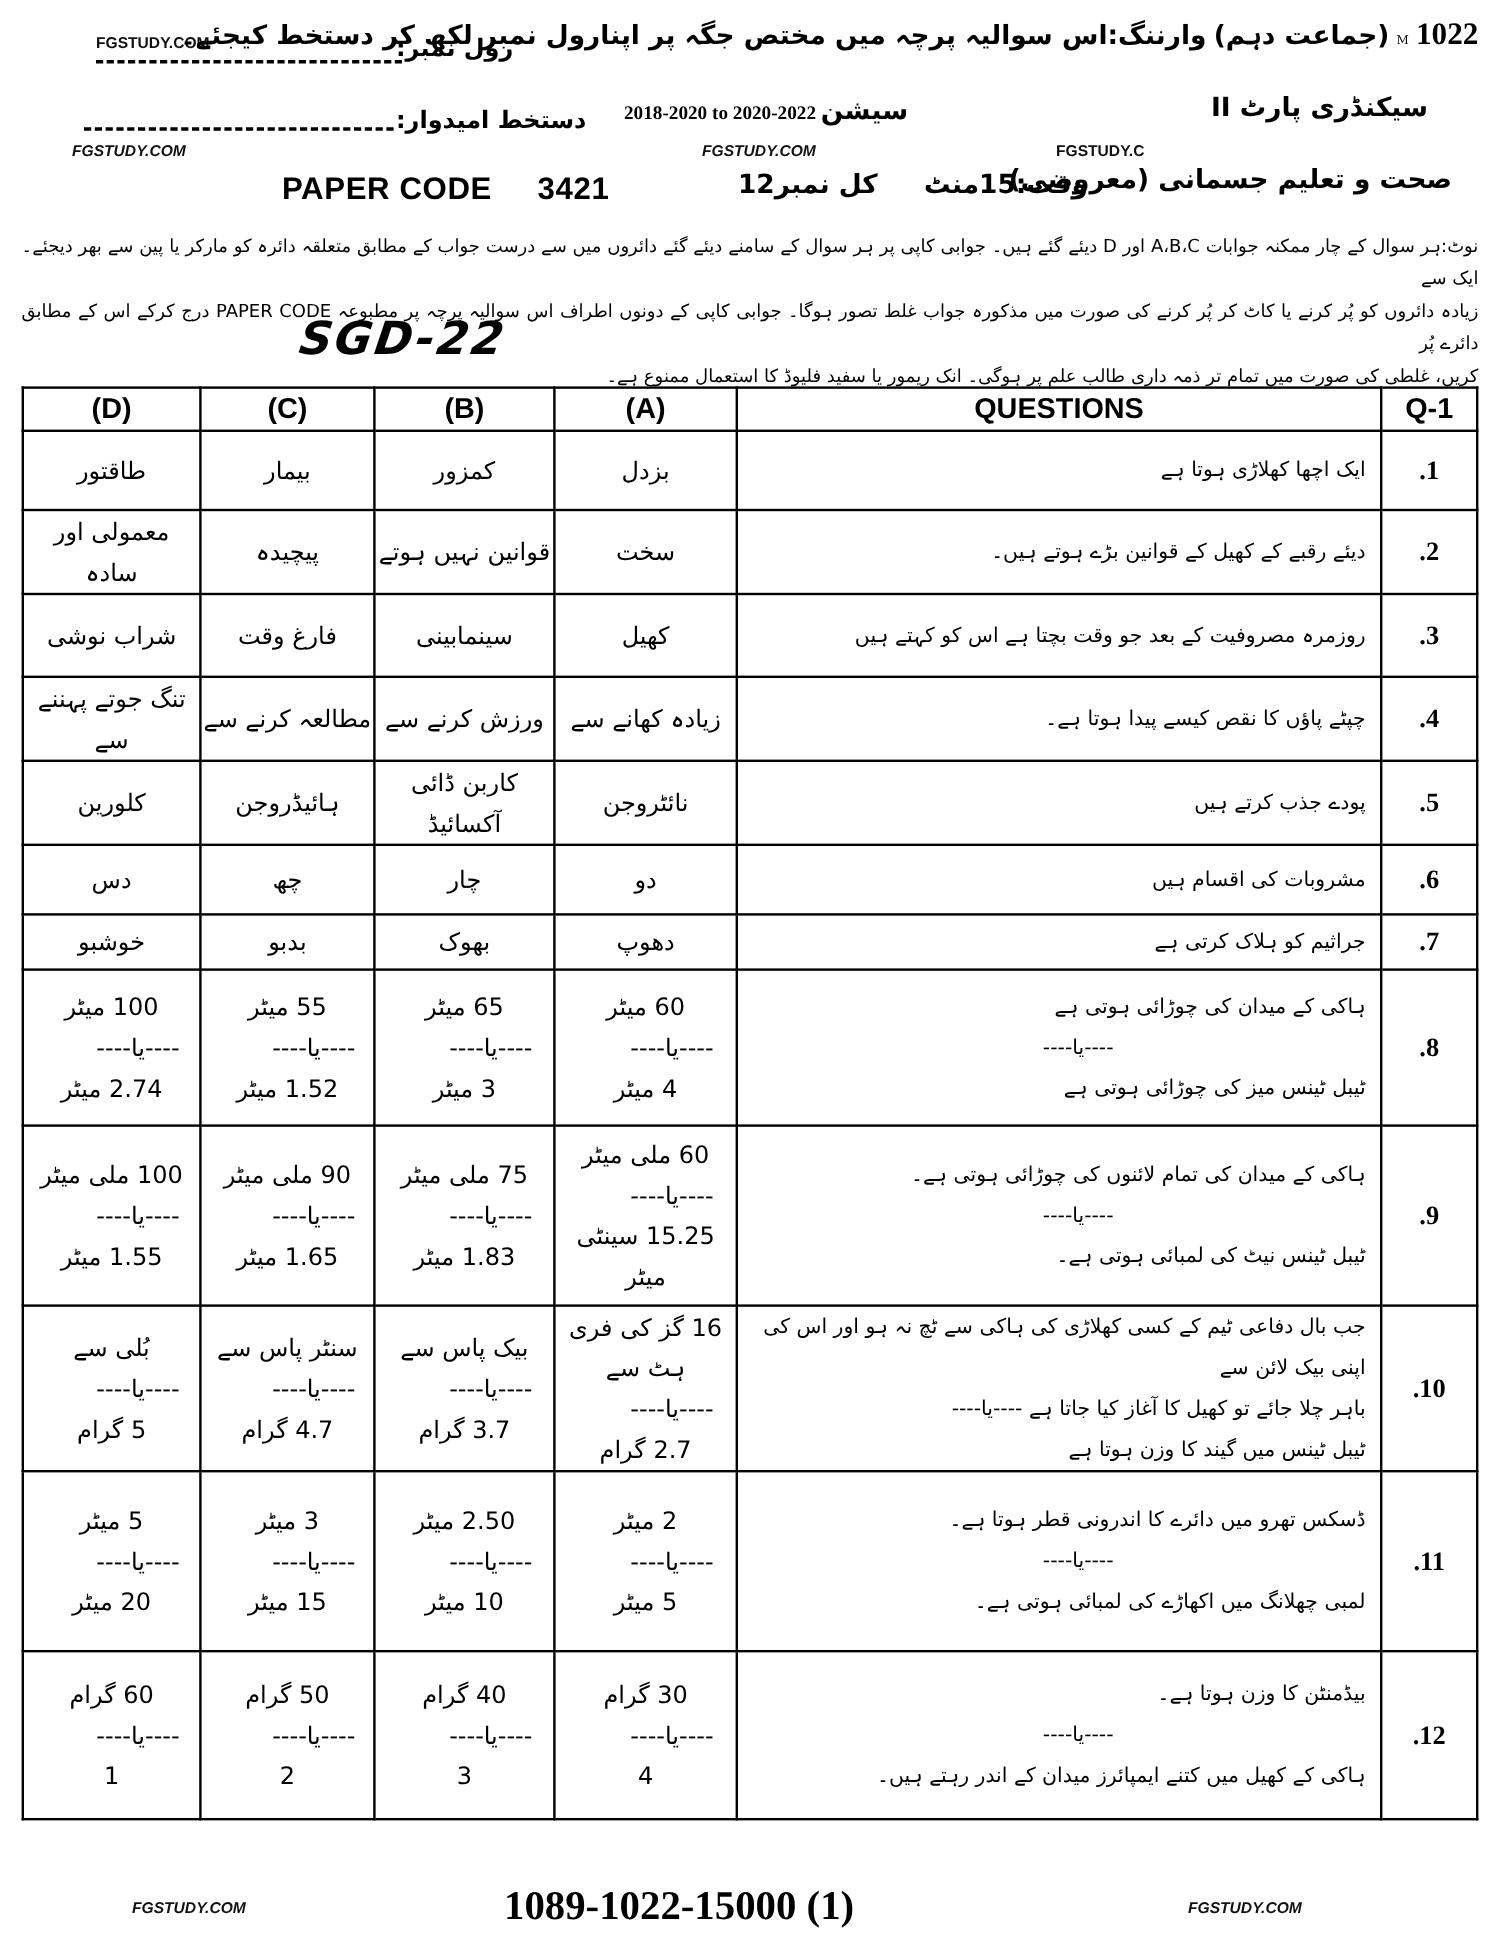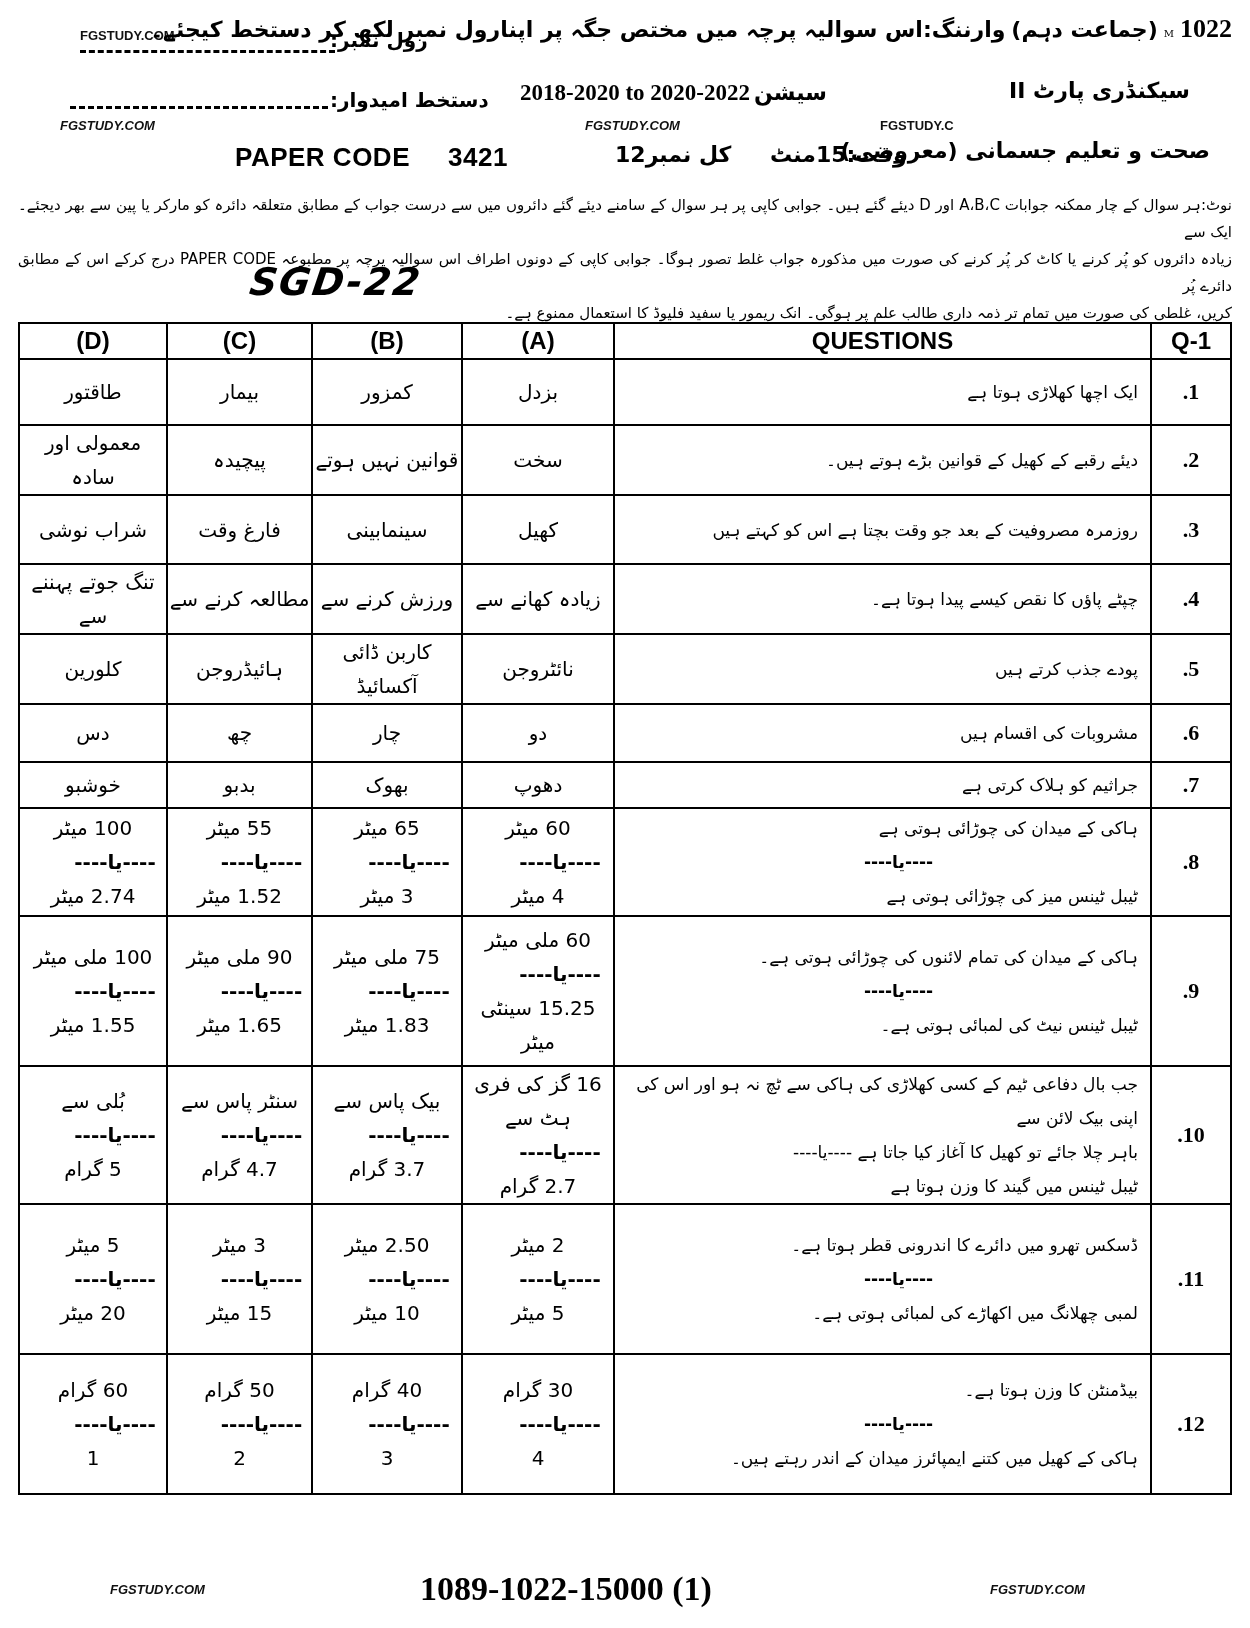--- a/index.html
+++ b/index.html
@@ -8,35 +8,35 @@
 
   .abs { position: absolute; }
   .wm { font-family: "Liberation Sans", sans-serif; font-weight: bold; font-size: 13px; color: #111; }
   .wm-i { font-style: italic; }
   .urdu { direction: rtl; font-family: "DejaVu Sans", sans-serif; }
 
   
   .roll-label, .sign-label { font-size: 20px; font-weight: bold; }
   .dash-line { border-bottom: 3px dashed #000; height: 2px; }
   .paper-code { font-family: "Liberation Sans", sans-serif; font-weight: bold; font-size: 26px; letter-spacing: 0.5px; }
-  .session { font-family: "Liberation Serif", serif; font-size: 23px; font-weight: bold; }
+  .session { font-family: "Liberation Serif", serif; font-size: 16px; font-weight: bold; }
   .title-line { font-size: 22px; font-weight: bold; }
   .note { font-size: 15px; line-height: 27px; text-align: justify; }
   .handwritten { font-family: "DejaVu Sans", sans-serif; font-size: 38px; font-weight: bold; font-style: italic; transform: skewX(-8deg); letter-spacing: 2px; }
 
   
   table.mcq { position: absolute; left: 18px; top: 322px; width: 1212px; border-collapse: collapse; table-layout: fixed; }
   table.mcq td, table.mcq th { border: 2px solid #000; vertical-align: middle; text-align: center; }
   table.mcq th { font-family: "Liberation Sans", sans-serif; font-weight: bold; font-size: 24px; height: 36px; }
   .opt { font-size: 20px; direction: rtl; font-family: "DejaVu Sans", sans-serif; }
   .opt .line { display: block; line-height: 34px; }
   .qtext { direction: rtl; text-align: right !important; padding-right: 12px; font-size: 17px; font-family: "DejaVu Sans", sans-serif; }
   .qtext .line { display: block; line-height: 34px; }
   .qnum { font-family: "Liberation Serif", serif; font-weight: bold; font-size: 22px; }
-  .or-sep { letter-spacing: 1px; font-weight: bold; padding-left: 44px; }
+  .or-sep { letter-spacing: 1px; font-weight: normal; padding-left: 44px; }
 
   .footer-code { font-family: "Liberation Serif", serif; font-weight: bold; font-size: 34px; }
 </style>
 </head>
 <body>
 
 <div class="abs wm" style="left:80px; top:28px;">FGSTUDY.COM</div>
 <div class="abs urdu roll-label" style="left:330px; top:28px;">رول نمبر:</div>
 <div class="abs dash-line" style="left:80px; top:50px; width:255px;"></div>
 
@@ -211,21 +211,21 @@
           <span class="line">بھوک</span>
         </td>
         <td class="opt">
           <span class="line">دھوپ</span>
         </td>
         <td class="qtext">
           <span class="line">جراثیم کو ہلاک کرتی ہے</span>
         </td>
         <td class="qnum">.7</td>
       </tr>
-      <tr style="height: 108px;">
+      <tr style="height: 130px;">
         <td class="opt">
           <span class="line">100 میٹر</span>
           <span class="line or-sep">----یا----</span>
           <span class="line">2.74 میٹر</span>
         </td>
         <td class="opt">
           <span class="line">55 میٹر</span>
           <span class="line or-sep">----یا----</span>
           <span class="line">1.52 میٹر</span>
         </td>

